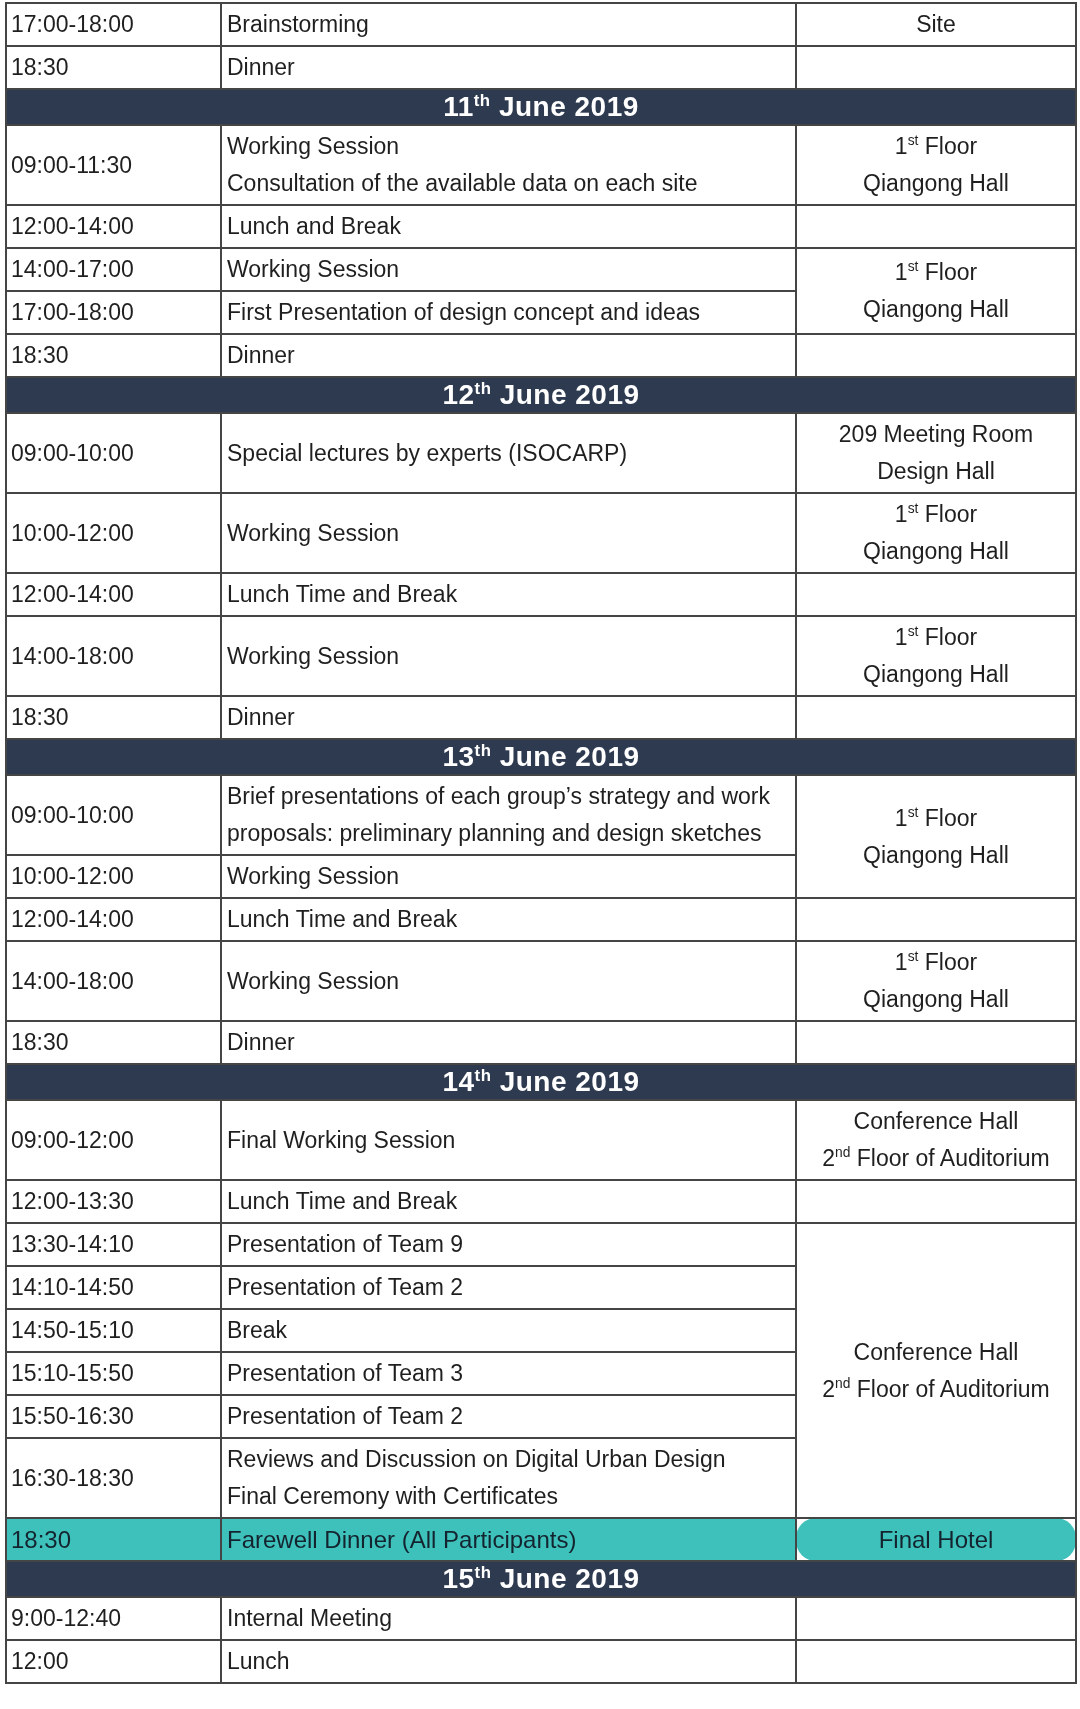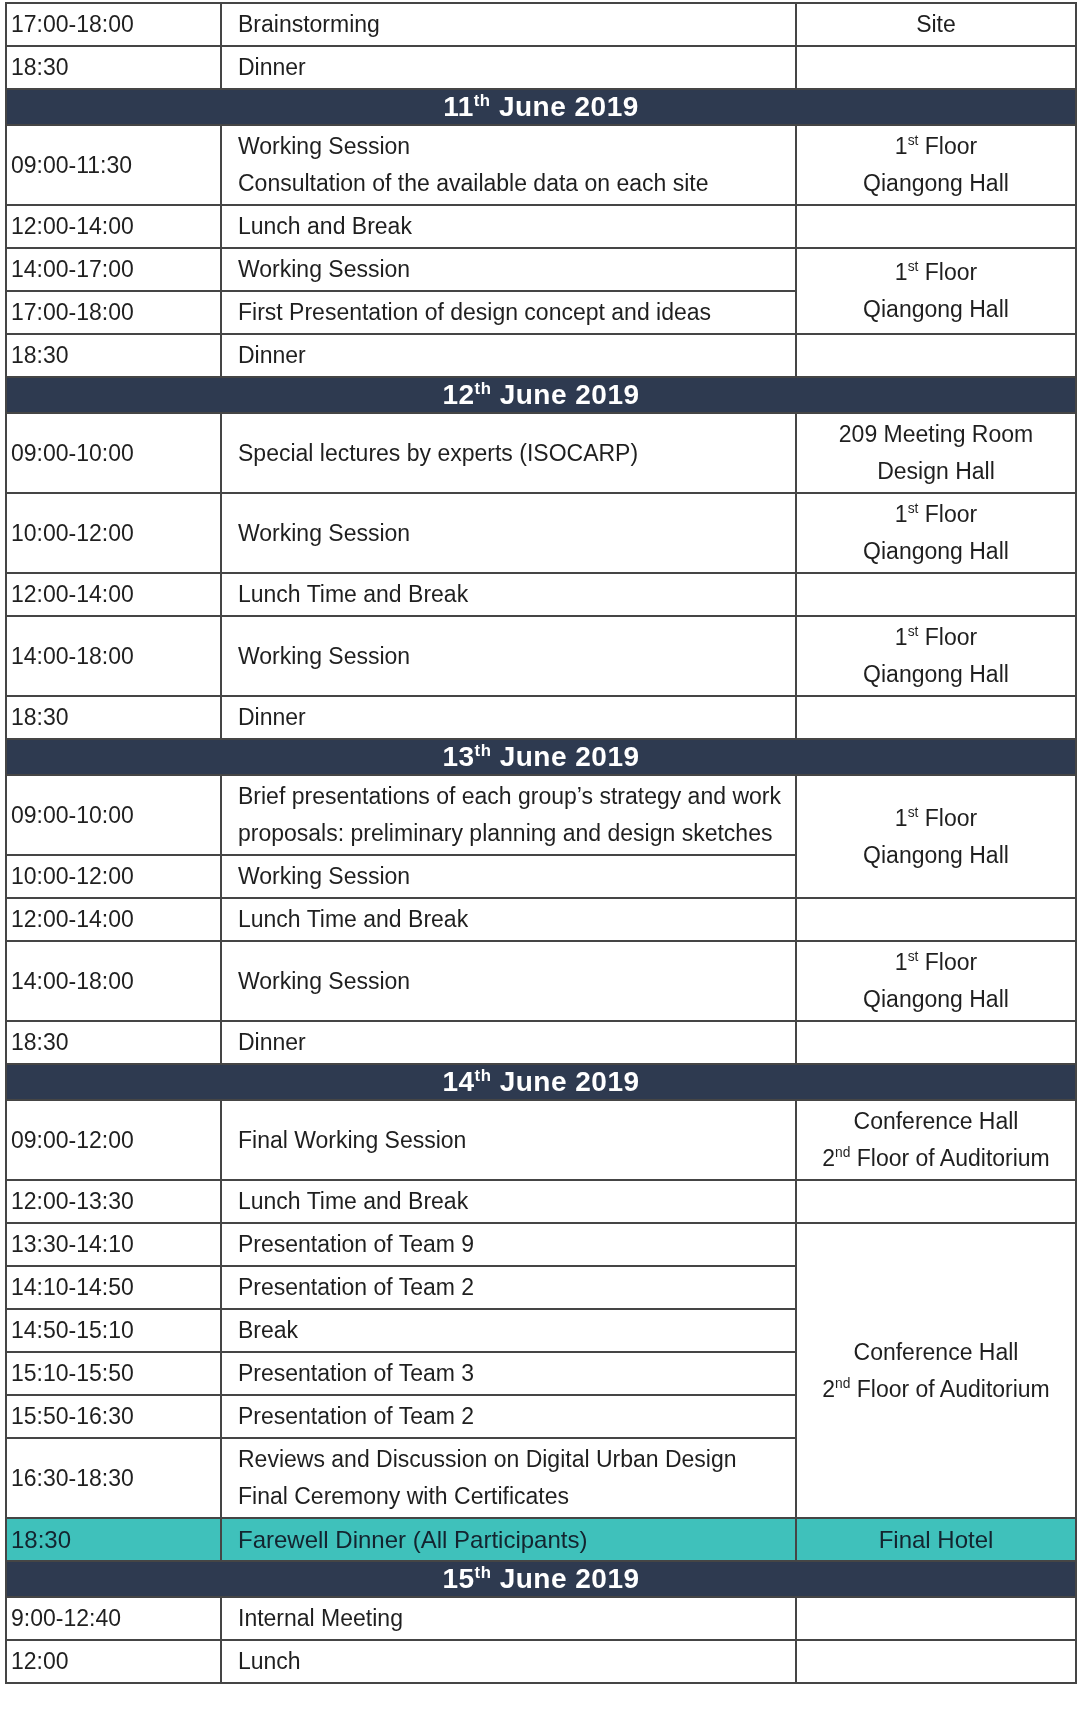--- a/index.html
+++ b/index.html
@@ -35,25 +35,26 @@
     font-size:23px;
     background:var(--row-bg);
   }
   td.time{
     text-align:left;
     height:40px;
     padding:2px 4px;
   }
   td.activity{
     text-align:left;
-    padding:2px 8px 2px 16px;
+    padding:2px 8px 2px 5px;
   }
   td.location{
     text-align:center;
     padding:2px 2px;
+    border-radius:20px;
   }
   tr.tall td{height:78px;}
   .line{line-height:37px;}
   td.day{
     background:var(--day-header-bg);
     color:var(--day-header-text);
     text-align:center;
     font-weight:bold;
     font-size:28px;
     height:28px;

